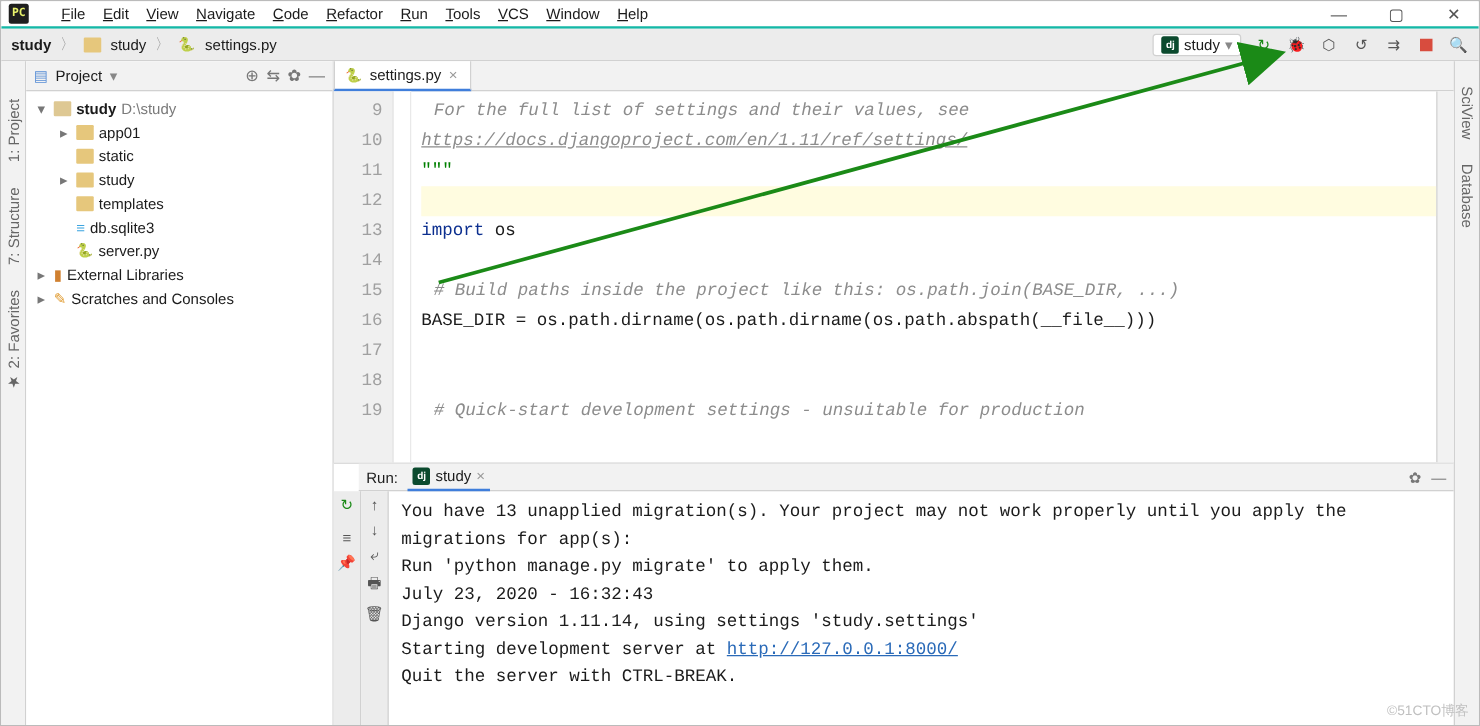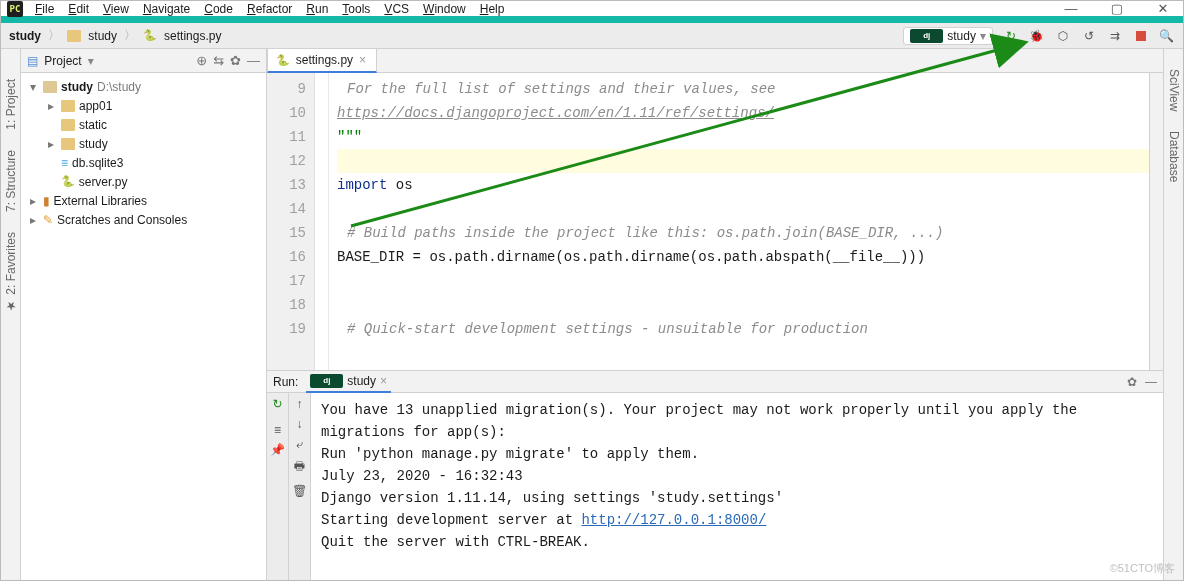--- a/index.html
+++ b/index.html
@@ -6,34 +6,34 @@
     --bg:#ffffff; --panel:#f2f2f2; --panel2:#ececec; --border:#d1d1d1;
     --text:#1b1b1b; --muted:#7a7a7a; --link:#2a6ab8; --sel:#fffce0;
     --gutter:#f0f0f0; --gutter-text:#a0a0a0; --kw:#0c2f8f; --str:#008000;
     --comment:#8c8c8c; --tab-uline:#3f7edb; --blue:#3f7edb; --accent-green:#1b8a17;
     --redsq:#d84c3e;
   }
   *{box-sizing:border-box;}
   html,body{margin:0;padding:0;height:100%;font-family:"Segoe UI",Arial,sans-serif;font-size:12px;color:var(--text);background:var(--bg);}
   .window{width:1184px;height:581px;display:flex;flex-direction:column;position:relative;overflow:hidden;border:1px solid #bbb;}
   
-  .titlebar{height:22px;display:flex;align-items:center;background:var(--bg);border-bottom:7px solid #14b8a6;padding:0 6px;gap:6px;}
+  .titlebar{height:22px;display:flex;align-items:center;background:var(--bg);border-bottom:2px solid #14b8a6;padding:0 6px;gap:20px;}
   .pc-logo{width:16px;height:16px;background:#1f1f1f;color:#e8f26b;font:bold 9px/16px monospace;text-align:center;border-radius:2px;}
   .menu{display:flex;gap:2px;}
   .menu span{padding:2px 6px;cursor:default;}
   .title-flex{flex:1;text-align:center;color:var(--muted);}
   .winbtns{display:flex;gap:18px;margin-left:auto;color:#555;}
   .winbtns span{width:28px;text-align:center;font-size:13px;cursor:default;}
   
   .navbar{height:26px;display:flex;align-items:center;background:var(--panel2);border-bottom:1px solid var(--border);padding:0 8px;gap:4px;}
   .crumb{display:inline-flex;align-items:center;gap:2px;}
   .chev{color:#999;padding:0 3px;}
   .navbar .right{margin-left:auto;display:flex;align-items:center;gap:10px;}
   .config{display:flex;align-items:center;gap:4px;border:1px solid var(--border);background:#fff;padding:1px 6px;border-radius:3px;}
-  .dj-badge{width:33px;height:14px;background:#0b4a2e;color:#fff;font:bold 8px/14px sans-serif;text-align:center;border-radius:2px;}
+  .dj-badge{width:14px;height:14px;background:#0b4a2e;color:#fff;font:bold 8px/14px sans-serif;text-align:center;border-radius:2px;}
   .toolbar-ico{width:16px;height:16px;display:inline-flex;align-items:center;justify-content:center;cursor:default;color:#555;}
   .redsq{width:10px;height:10px;background:var(--redsq);}
   
   .main{flex:1;display:flex;min-height:0;position:relative;}
   .left-rails{width:20px;background:var(--panel);border-right:1px solid var(--border);display:flex;flex-direction:column;align-items:center;padding-top:30px;gap:20px;}
   .rail-lbl{writing-mode:vertical-rl;transform:rotate(180deg);display:flex;align-items:center;gap:4px;color:#666;cursor:default;}
   .right-rails{width:20px;background:var(--panel);border-left:1px solid var(--border);display:flex;flex-direction:column;align-items:center;padding-top:20px;gap:20px;}
   .right-rails .rail-lbl{transform:none;}
   
   .sidebar{width:246px;border-right:1px solid var(--border);display:flex;flex-direction:column;background:#fff;}
@@ -60,21 +60,21 @@
   .code{flex:1;font:14px/24px "Consolas","Courier New",monospace;padding:4px 0 4px 8px;overflow:auto;white-space:pre;position:relative;}
   .code .ln{height:24px;display:block;padding-right:10px;}
   .ln.sel{background:var(--sel);}
   .c-cm{color:var(--comment);font-style:italic;margin-left:10px;}
   .c-kw{color:var(--kw);font-weight:normal;}
   .c-link{color:var(--comment);font-style:italic;text-decoration:underline;}
   .c-str{color:var(--str);}
   .code-scroll{width:14px;background:var(--panel);border-left:1px solid var(--border);}
   
   .run-panel{height:210px;border-top:1px solid var(--border);display:flex;flex-direction:column;background:#fff;}
-  .run-head{height:22px;display:flex;align-items:center;padding:0 6px;gap:8px;background:var(--panel);border-bottom:1px solid var(--border);}
+  .run-head{height:22px;display:flex;align-items:center;padding:0 6px;gap:8px;background:var(--panel);border-bottom:1px solid var(--border);margin-left:20px;}
   .run-head .tabx{display:flex;align-items:center;gap:4px;border-bottom:2px solid var(--tab-uline);height:22px;padding:0 4px;}
   .run-head .rspacer{flex:1;}
   .run-body{flex:1;display:flex;min-height:0;}
   .run-tools{width:22px;display:flex;flex-direction:column;align-items:center;padding-top:4px;gap:6px;border-right:1px solid var(--border);background:var(--panel2);color:#555;flex-shrink:0;}
   .run-tools2{width:22px;display:flex;flex-direction:column;align-items:center;padding-top:4px;gap:6px;border-right:1px solid var(--border);background:var(--panel2);color:#555;flex-shrink:0;}
   .run-tools span,.run-tools2 span{cursor:default;}
   .console{flex:1;font:14px/22px "Consolas","Courier New",monospace;padding:6px 10px;overflow:auto;white-space:pre-wrap;}
   .console a{color:var(--link);text-decoration:underline;}
   
   .arrow-svg{position:absolute;left:0;top:0;pointer-events:none;}
@@ -173,20 +173,25 @@
             <span class="folder-ico "></span> 
             <span>static</span>
           </div>
           <div class="tree-row" style="padding-left: 24px;">
             <span class="twist">▸</span>
             <span class="folder-ico "></span> 
             <span>study</span>
           </div>
           <div class="tree-row" style="padding-left: 24px;">
             <span class="twist"></span>
+            <span class="folder-ico "></span> 
+            <span>templates</span>
+          </div>
+          <div class="tree-row" style="padding-left: 24px;">
+            <span class="twist"></span>
             <span class="db-ico">≡</span> 
             <span>db.sqlite3</span>
           </div>
           <div class="tree-row" style="padding-left: 24px;">
             <span class="twist"></span>
             <span class="py-ico">🐍</span> 
             <span>server.py</span>
           </div>
           <div class="tree-row" style="padding-left: 6px;">
             <span class="twist">▸</span>

